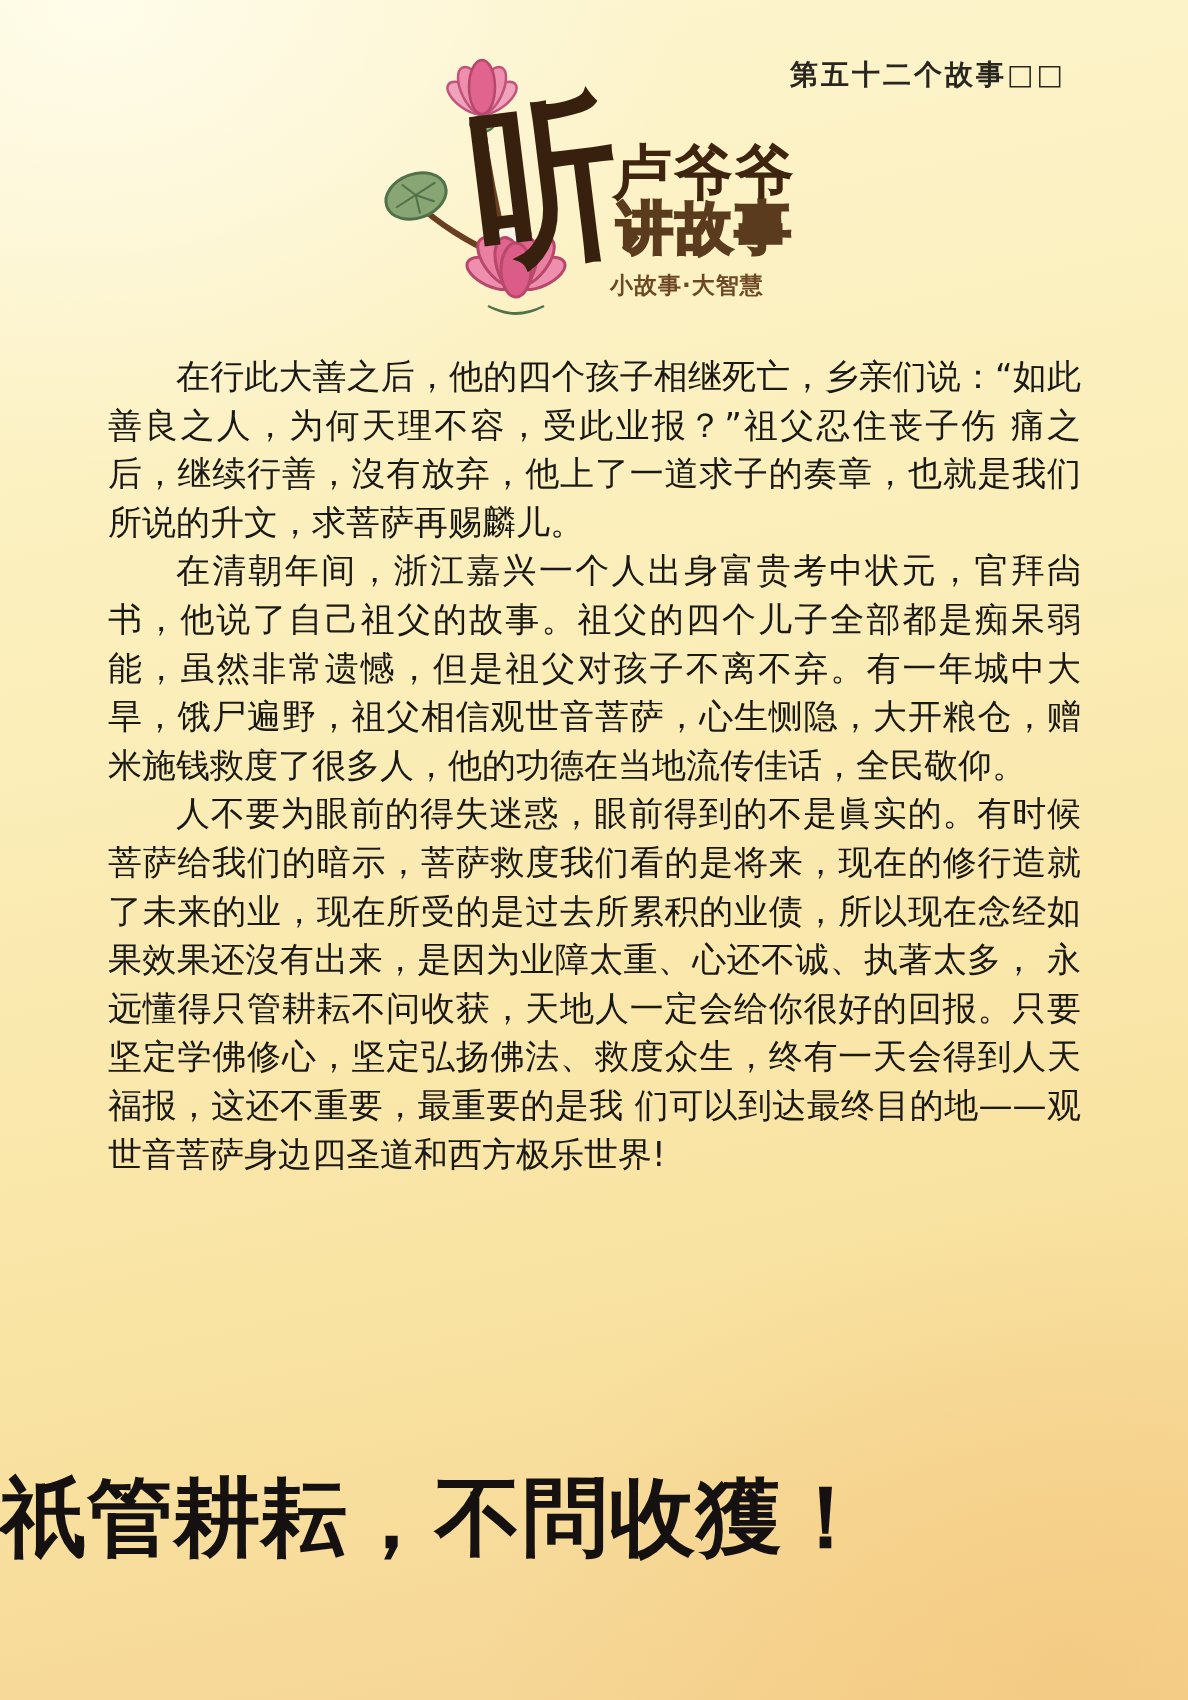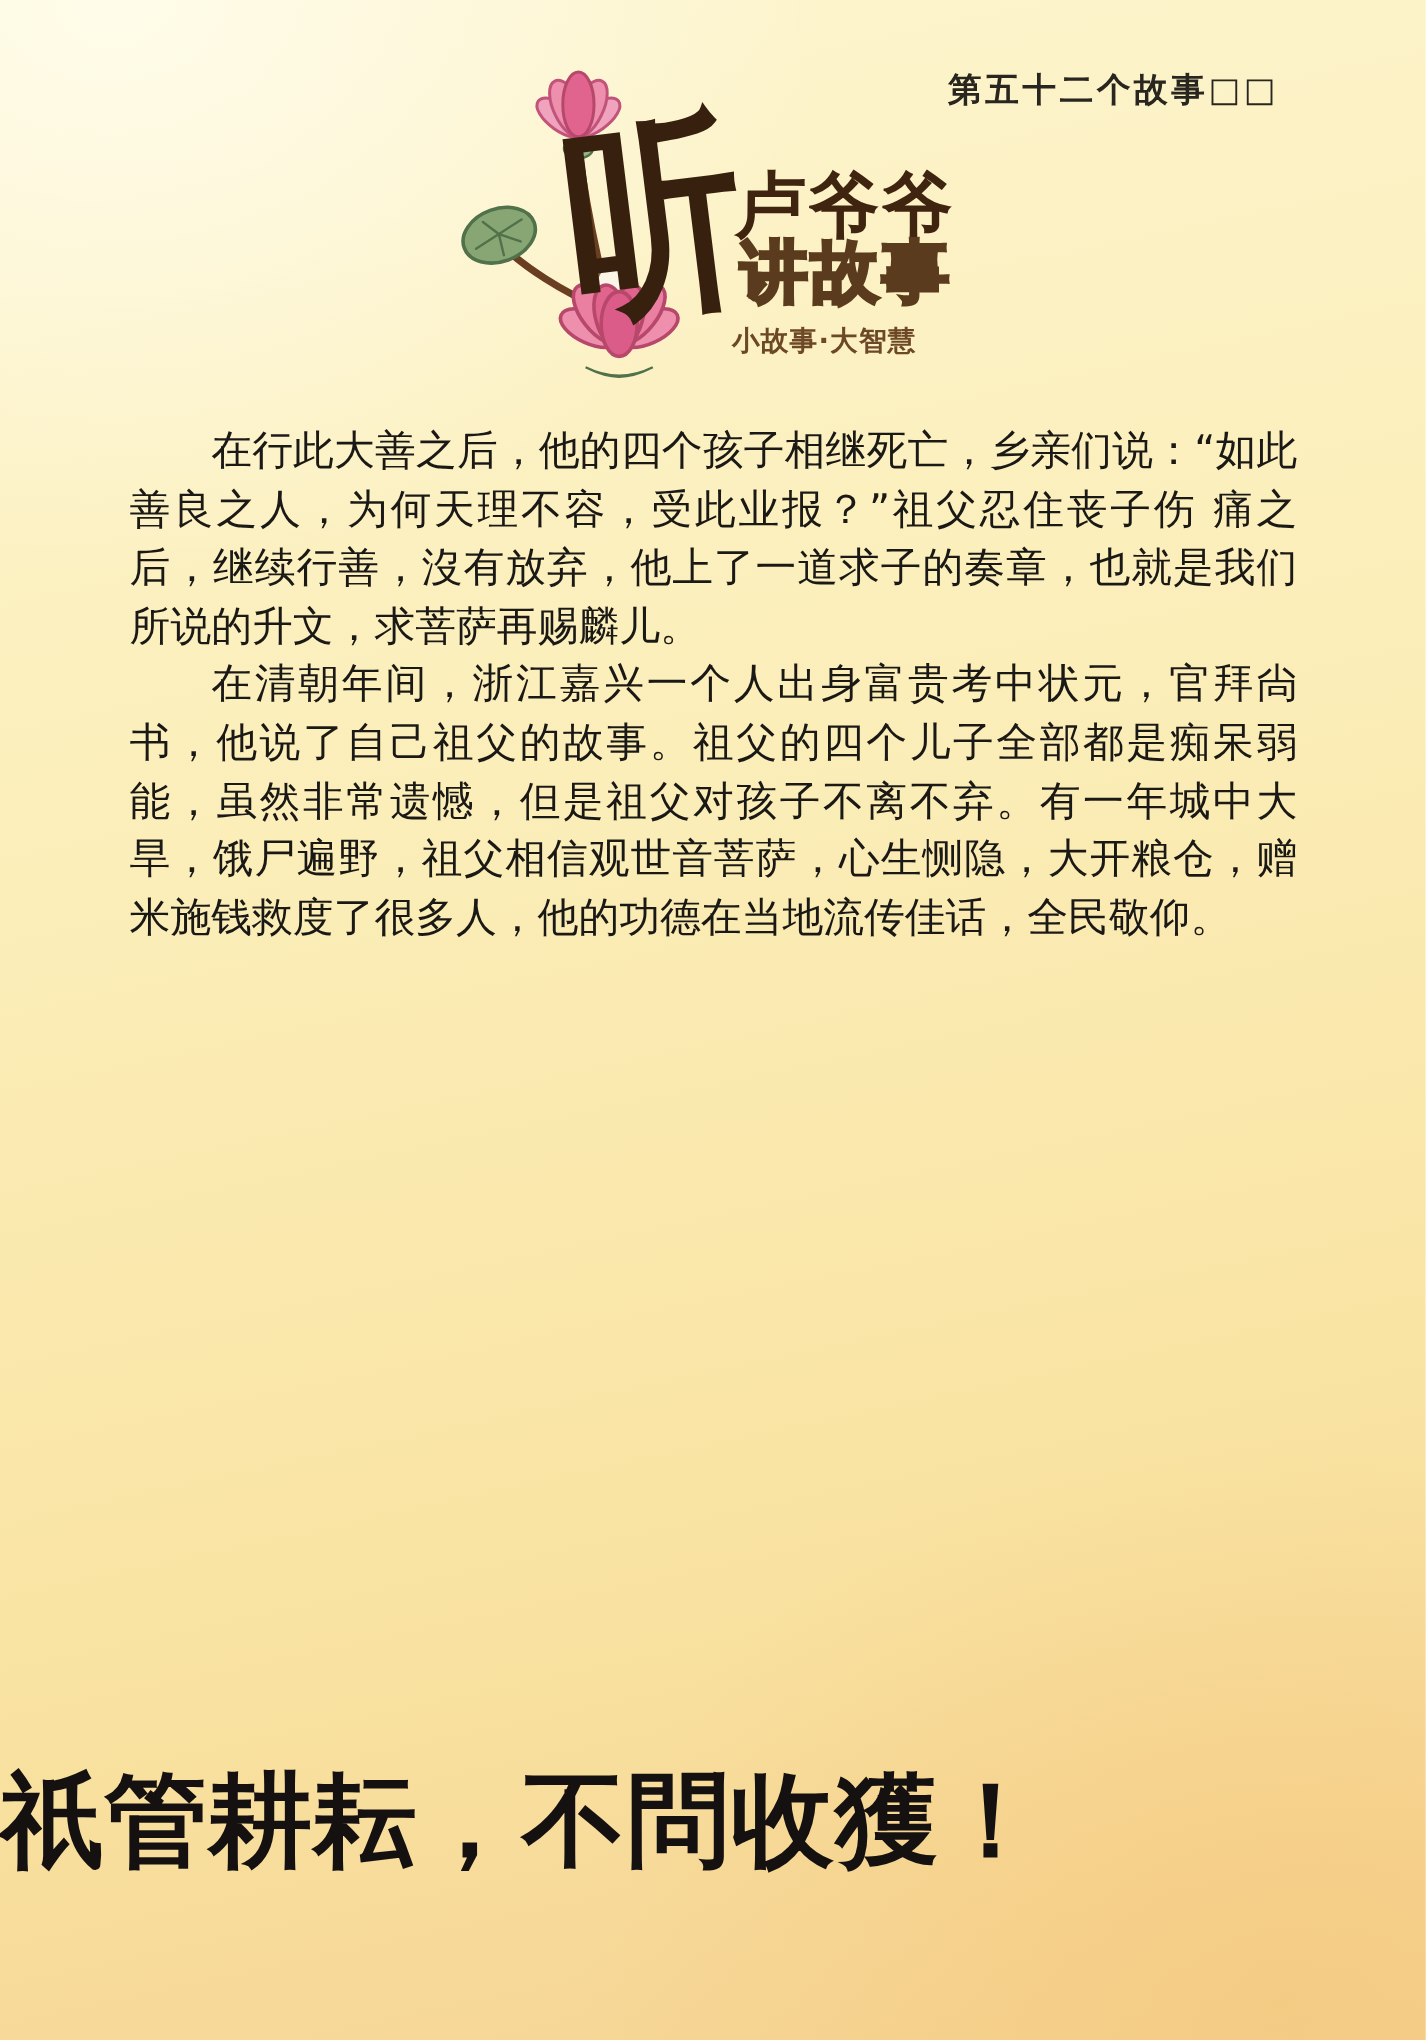--- a/index.html
+++ b/index.html
@@ -101,17 +101,18 @@
     </svg>
     <div class="ting">听</div>
     <div class="luyeye">卢爷爷</div>
     <div class="jianggushi">讲故事</div>
     <div class="tagline">小故事·大智慧</div>
   </div>
 
   <div class="story">
     <p>在行此大善之后，他的四个孩子相继死亡，乡亲们说：“如此善良之人，为何天理不容，受此业报？”祖父忍住丧子伤 痛之后，继续行善，沒有放弃，他上了一道求子的奏章，也就是我们所说的升文，求菩萨再赐麟儿。</p>
     <p>在清朝年间，浙江嘉兴一个人出身富贵考中状元，官拜尙书，他说了自己祖父的故事。祖父的四个儿子全部都是痴呆弱能，虽然非常遗憾，但是祖父对孩子不离不弃。有一年城中大旱，饿尸遍野，祖父相信观世音菩萨，心生恻隐，大开粮仓，赠米施钱救度了很多人，他的功德在当地流传佳话，全民敬仰。</p>
+    <p>人不要为眼前的得失迷惑，眼前得到的不是眞实的。有时候菩萨给我们的暗示，菩萨救度我们看的是将来，现在的修行造就了未来的业，现在所受的是过去所累积的业债，所以现在念经如果效果还沒有出来，是因为业障太重、心还不诚、执著太多， 永远懂得只管耕耘不问收获，天地人一定会给你很好的回报。只要坚定学佛修心，坚定弘扬佛法、救度众生，终有一天会得到人天福报，这还不重要，最重要的是我 们可以到达最终目的地——观世音菩萨身边四圣道和西方极乐世界!</p>
   </div>
 
   <div class="slogan">祇管耕耘，不問收獲！</div>
 
 </div>
 
 </body></html>

